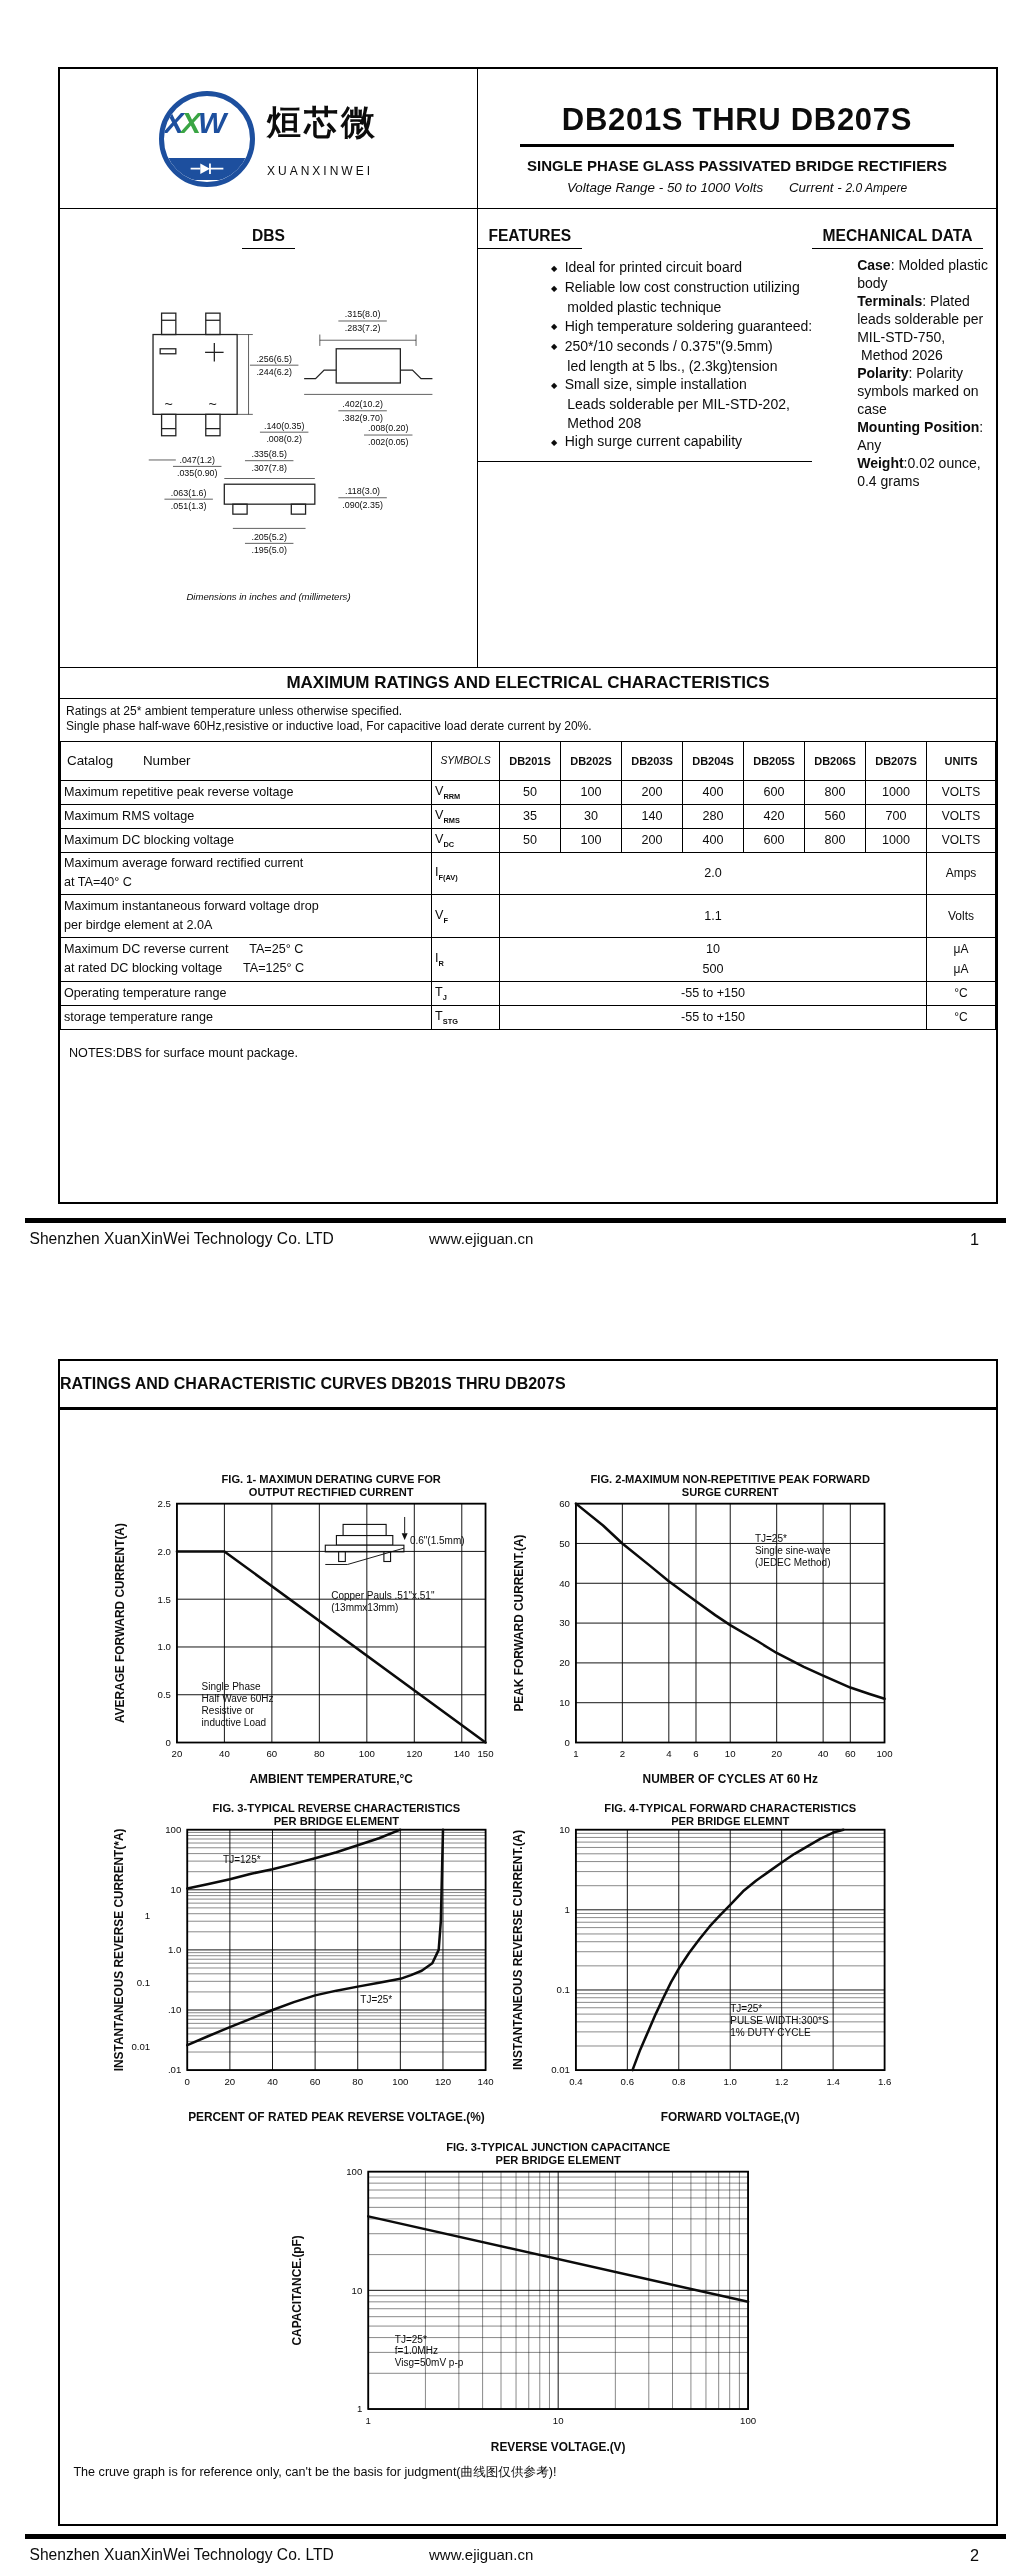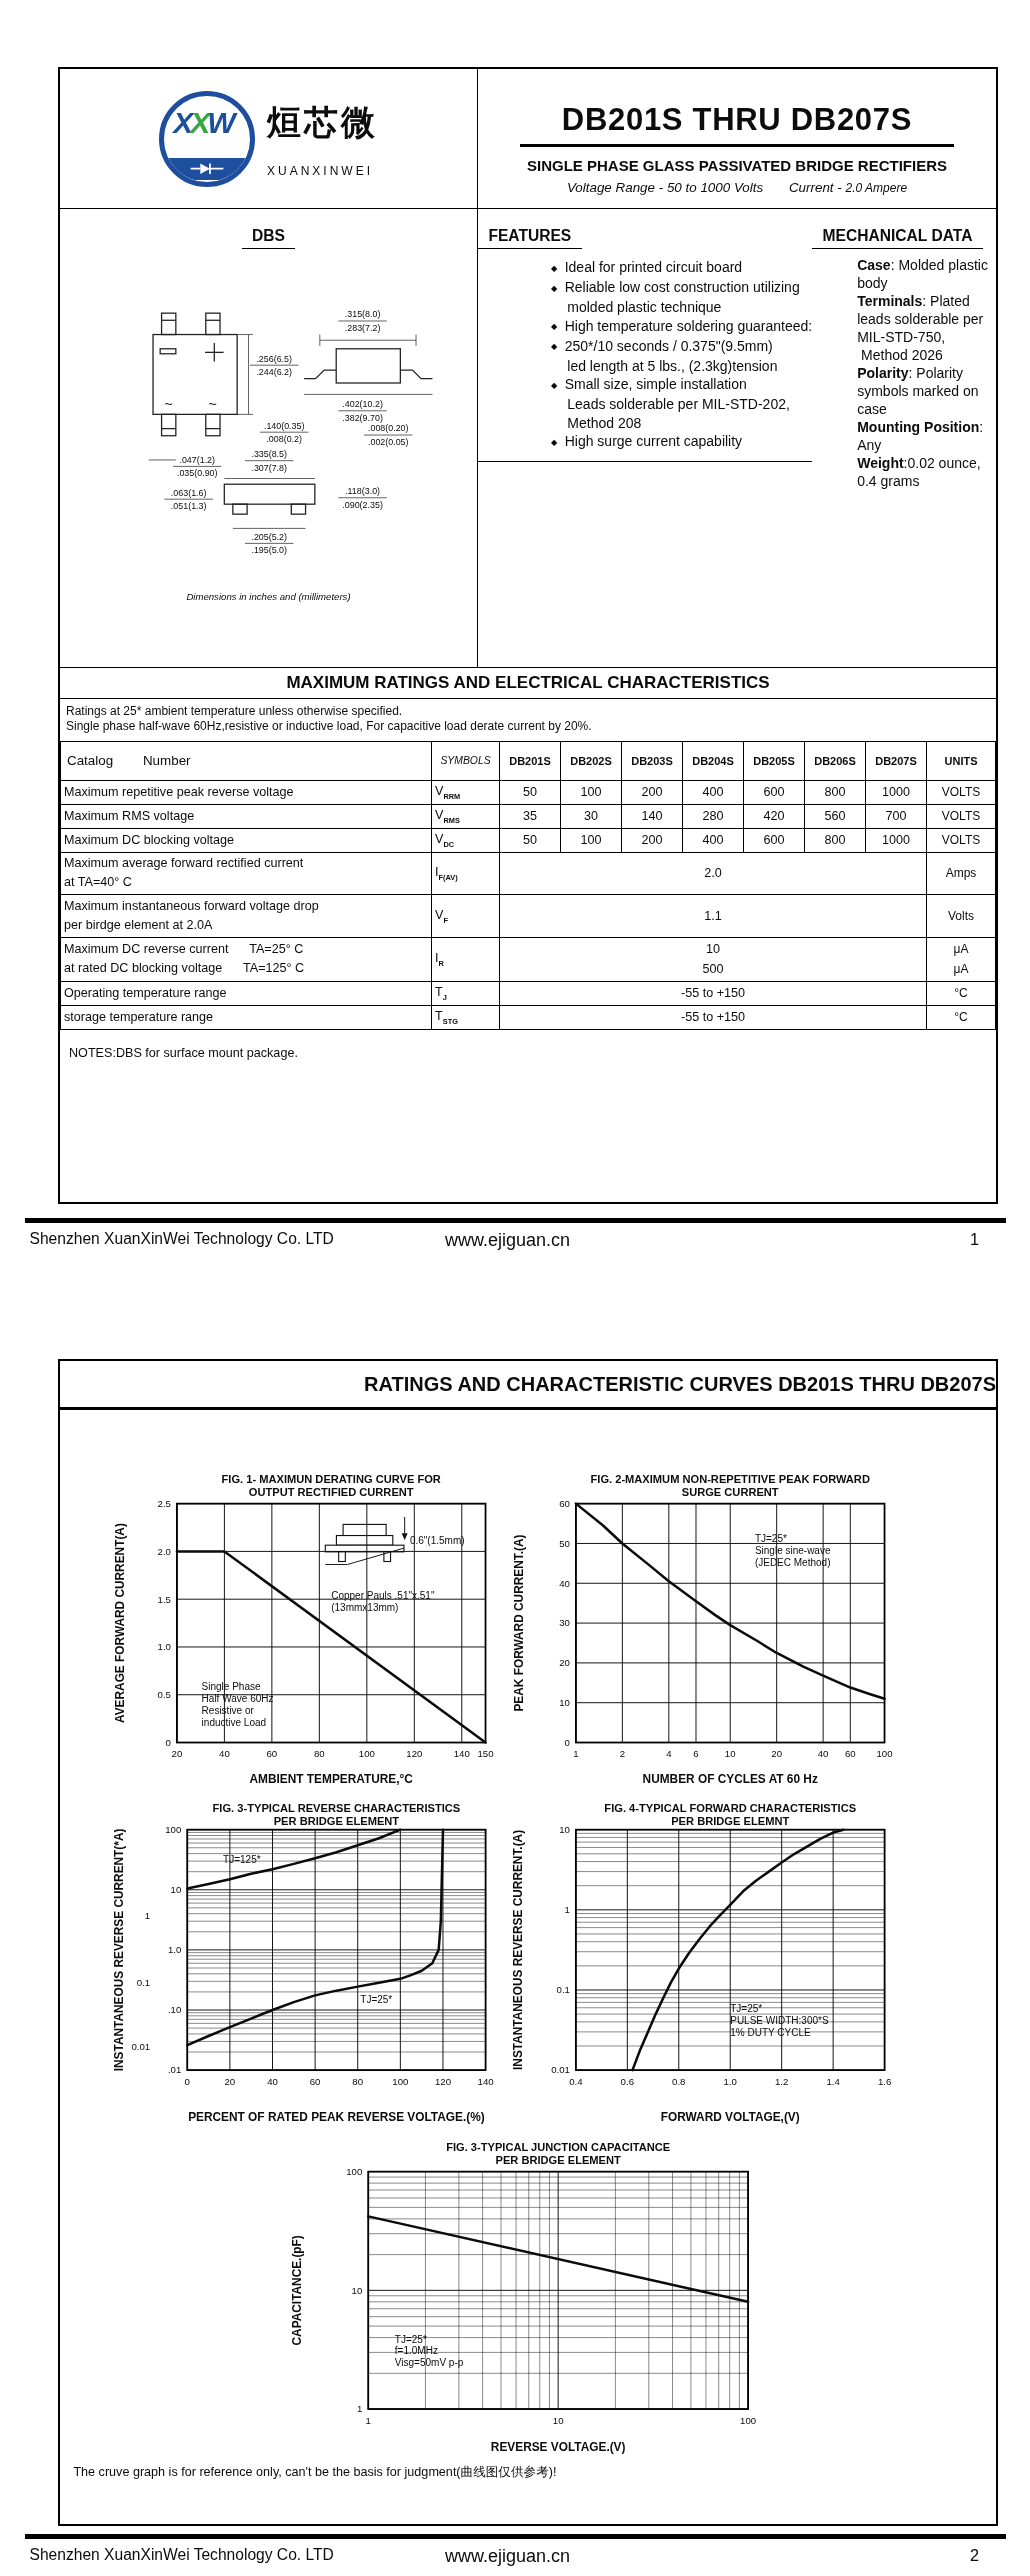--- a/index.html
+++ b/index.html
@@ -6,21 +6,21 @@
   body{width:1031px;height:2576px;position:relative;background:#fff;color:#0c0c0c;
        font-family:"Liberation Sans","DejaVu Sans",sans-serif;}
   .pbox{position:absolute;left:58px;width:940px;border:2.2px solid #000;background:#fff;box-sizing:border-box}
   #p1{top:67px;height:1137px}
   #p2{top:1359px;height:1167px}
 
   
   .hdr{display:flex;height:139px;border-bottom:1.5px solid #000}
   .hdr-logo{width:418px;border-right:1.5px solid #000;display:flex;align-items:center;justify-content:center;gap:12px;box-sizing:border-box}
   .logo-circle{width:86px;height:86px;border:5.2px solid #1d4f9e;border-radius:50%;position:relative;overflow:hidden;flex:none;background:#fff}
-  .logo-xw{position:absolute;top:10.4px;left:0;right:8px;text-align:center;font-size:30px;font-weight:bold;font-style:italic;color:#1d4f9e;letter-spacing:-3px}
+  .logo-xw{position:absolute;top:10.4px;left:0;right:8px;font-size:30px;font-weight:bold;font-style:italic;color:#1d4f9e;letter-spacing:-3px}
   .logo-xw .gx{color:#3aa544}
   .logo-band{position:absolute;left:-9px;right:-9px;bottom:1.5px;height:22px;background:#1d4f9e;display:flex;align-items:center;justify-content:center}
   .logo-cn{font-size:34px;font-weight:bold;letter-spacing:3px;font-family:"DejaVu Sans",sans-serif}
   .logo-en{font-size:12px;letter-spacing:3px;margin-top:18px}
   .hdr-title{flex:1;display:flex;flex-direction:column;align-items:center;justify-content:center;padding-top:20px}
   .doc-title{font-size:31px;font-weight:bold;letter-spacing:0.7px}
   .title-rule{width:434px;height:3.7px;background:#000;margin:6px 0 9.6px}
   .doc-sub{font-size:15px;font-weight:bold}
   .doc-range{font-size:13.4px;font-style:italic;margin-top:6.7px}
   .cur-label{margin-left:22px}
@@ -63,25 +63,25 @@
   .c-unit div{line-height:20px}
   .notes{font-size:12.6px;margin:16.3px 0 0 9px}
 
   
   .footer{position:absolute;left:25px;width:981px}
   #f1{top:1218px}
   #f2{top:2534px}
   .frule{height:4.5px;background:#000}
   .frow{position:relative;margin-top:7.4px;height:22px}
   .fcompany{position:absolute;left:4.5px;font-size:15.6px}
-  .furl{position:absolute;left:420px;font-size:18px}
+  .furl{position:absolute;left:404px;font-size:15px}
   .fpage{position:absolute;right:27px;font-size:16.3px}
 
   
-  .p2bar{height:46px;border-bottom:3.7px solid #000;display:flex;align-items:center;justify-content:flex-end;font-size:20px;font-weight:bold}
+  .p2bar{height:46px;border-bottom:3.7px solid #000;display:flex;align-items:center;justify-content:flex-start;font-size:16px;font-weight:bold}
   .charts{padding:61px 0 0 53px}
   .crow{display:flex;gap:13.4px;margin-bottom:10.4px}
   .crow.center{margin-left:-53px;width:936px;justify-content:center}
   .chart{display:block;background:#fff}
   .p2note{position:absolute;left:13.4px;bottom:43px;font-size:12.6px}
 
   
   svg{font-family:"Liberation Sans","DejaVu Sans",sans-serif}
   svg text{fill:#0c0c0c}
   .gmin{stroke:#1c1c1c;stroke-width:0.7}

